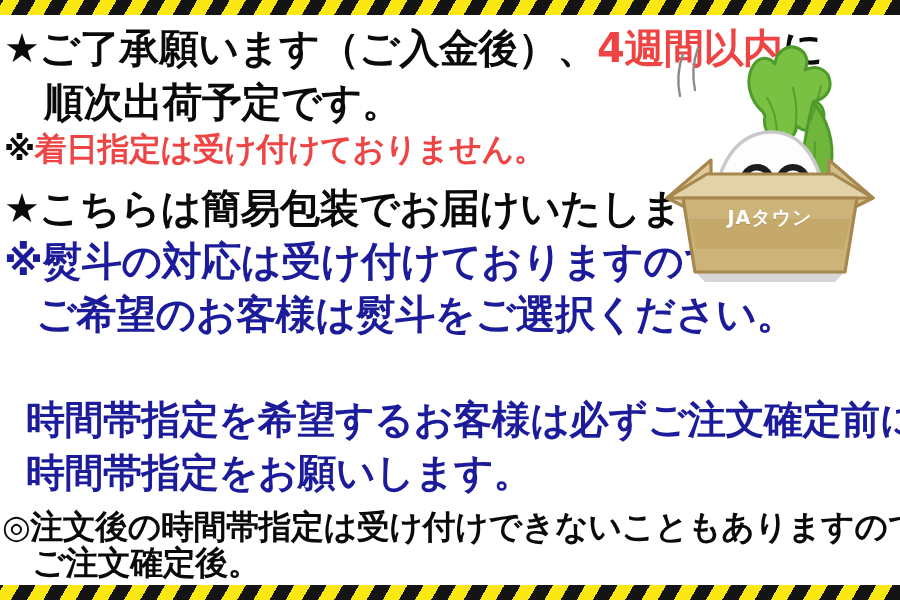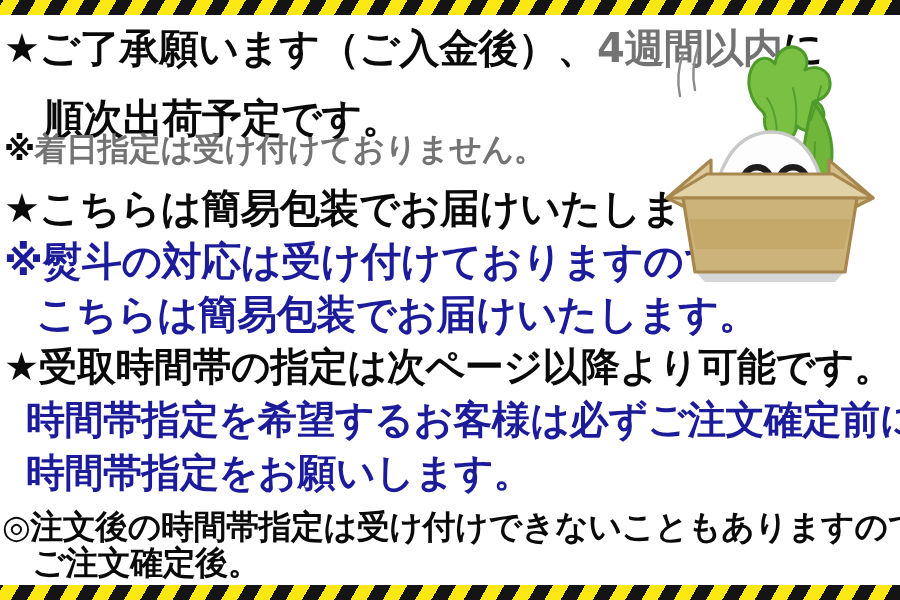--- a/index.html
+++ b/index.html
@@ -47,26 +47,26 @@
   .line {
     position: absolute;
     left: 0;
     white-space: nowrap;
     font-weight: 900;
     letter-spacing: -0.5px;
     font-family: "DejaVu Sans", "Liberation Sans", sans-serif;
   }
 
   .ink-black { color: #0a0a0a; }
-  .ink-red   { color: #737373; }
+  .ink-red   { color: #ef4444; }
   .ink-blue  { color: #1c1c9b; }
 
   
   .l1  { top:   6px; left:  4px; font-size: 40px; }
-  .l2  { top:  60px; left: 44px; font-size: 40px; margin-top: 16px; }
+  .l2  { top:  60px; left: 44px; font-size: 40px; }
   .l3  { top: 113px; left:  4px; font-size: 32px; }
   .l4  { top: 166px; left:  4px; font-size: 40px; }
   .l5  { top: 219px; left:  4px; font-size: 40px; }
   .l6  { top: 272px; left: 36px; font-size: 40px; }
   .l7  { top: 325px; left:  4px; font-size: 39px; }
   .l8  { top: 378px; left: 26px; font-size: 39px; }
   .l9  { top: 431px; left: 26px; font-size: 39px; text-align: center; }
   .l10 { top: 490px; left:  2px; font-size: 33px; }
   .l11 { top: 526px; left: 32px; font-size: 33px; }
 
@@ -107,23 +107,22 @@
     <div class="line l1"><span class="ink-black">★ご了承願います（ご入金後）、</span><span class="ink-red">4週間以内</span><span class="ink-black">に</span></div>
 
     <div class="line l2 ink-black">順次出荷予定です。</div>
 
     <div class="line l3"><span class="ink-black">※</span><span class="ink-red">着日指定は受け付けておりません。</span></div>
 
     <div class="line l4 ink-black">★こちらは簡易包装でお届けいたします。</div>
 
     <div class="line l5 ink-blue">※熨斗の対応は受け付けておりますので、</div>
 
-    <div class="line l6 ink-blue">こちらは簡易包装でお届けいたします。</div>
-
-    <div class="line l7 ink-black">★受取時間帯の指定は次ページ以降より可能です。</div>
+    <div class="line l6 ink-blue">ご希望のお客様は熨斗をご選択ください。</div>
+
 
     <div class="line l8 ink-blue">時間帯指定を希望するお客様は必ずご注文確定前に</div>
 
     <div class="line l9 ink-blue">時間帯指定をお願いします。</div>
 
     <div class="line l10 ink-black">◎注文後の時間帯指定は受け付けできないこともありますので</div>
 
     <div class="line l11 ink-black">ご注文確定後。</div>
 
   </div>
@@ -192,17 +191,18 @@
 
         <path d="M22 156 L62 132 L188 132 L228 156 Z" fill="#e2d2a8" stroke="#a8874f" stroke-width="3.2" stroke-linejoin="round"></path>
 
         <path d="M38 156 L212 156 L200 230 L50 230 Z" fill="#cbb37a" stroke="#a8874f" stroke-width="3.2" stroke-linejoin="round"></path>
 
         <path d="M44 177 L206 177 L199 207 L51 207 Z" fill="#c4a96b"></path>
       </g>
 
     </svg>
 
+    <div class="box-label">JAタウン</div>
   </div>
 
   <div class="hazard hazard-bottom"></div>
 
 </div>
 
 </body></html>

